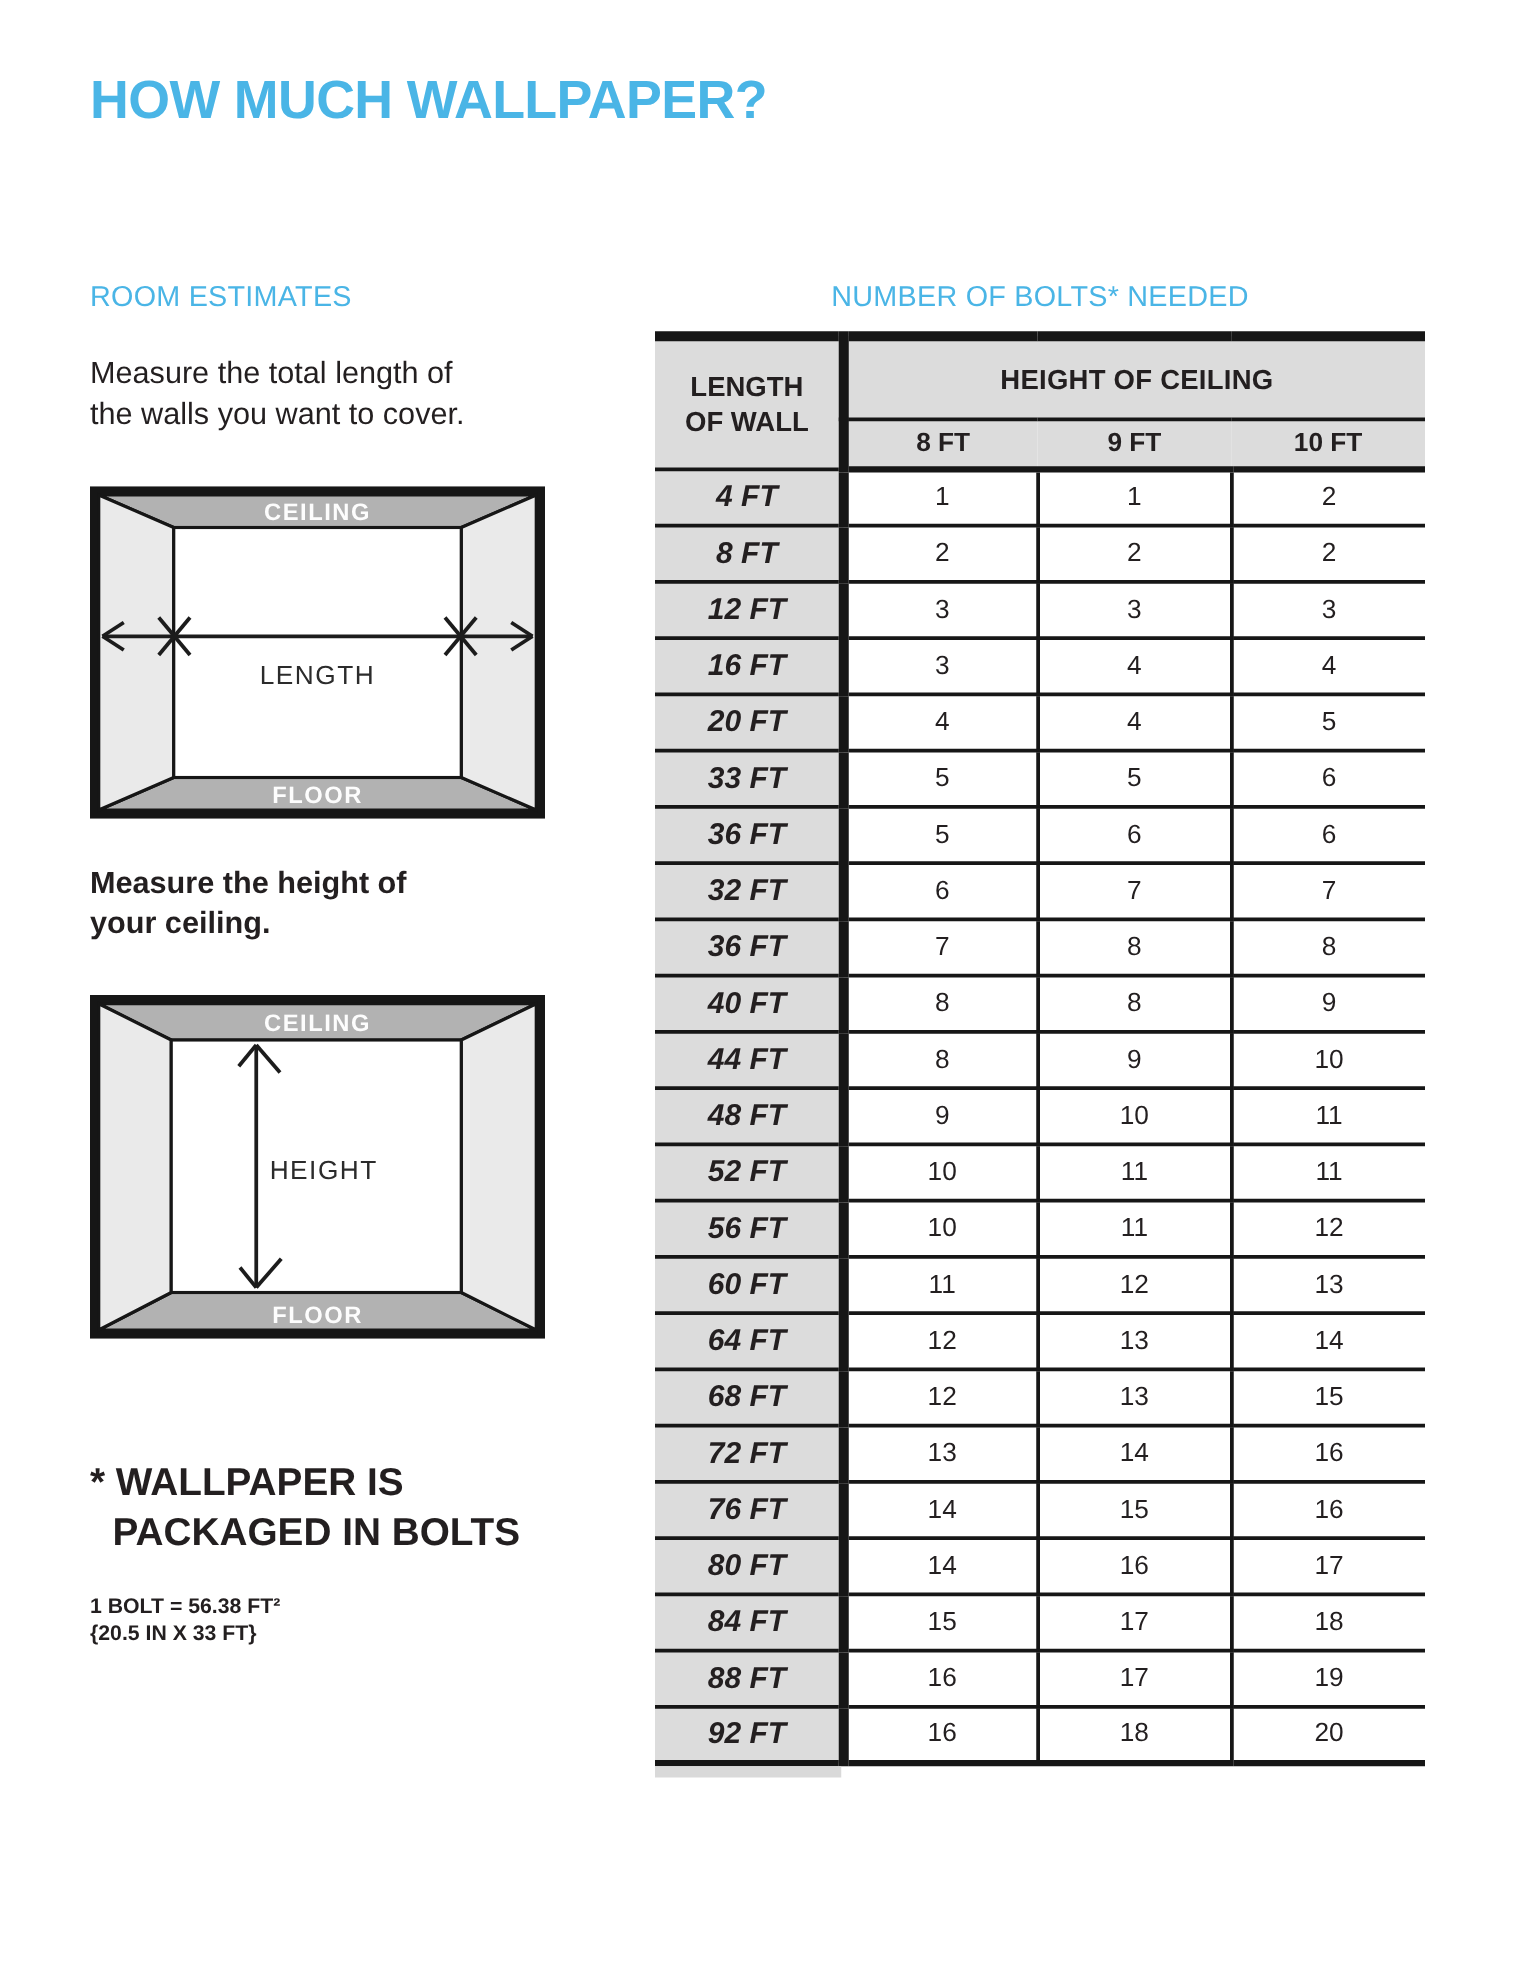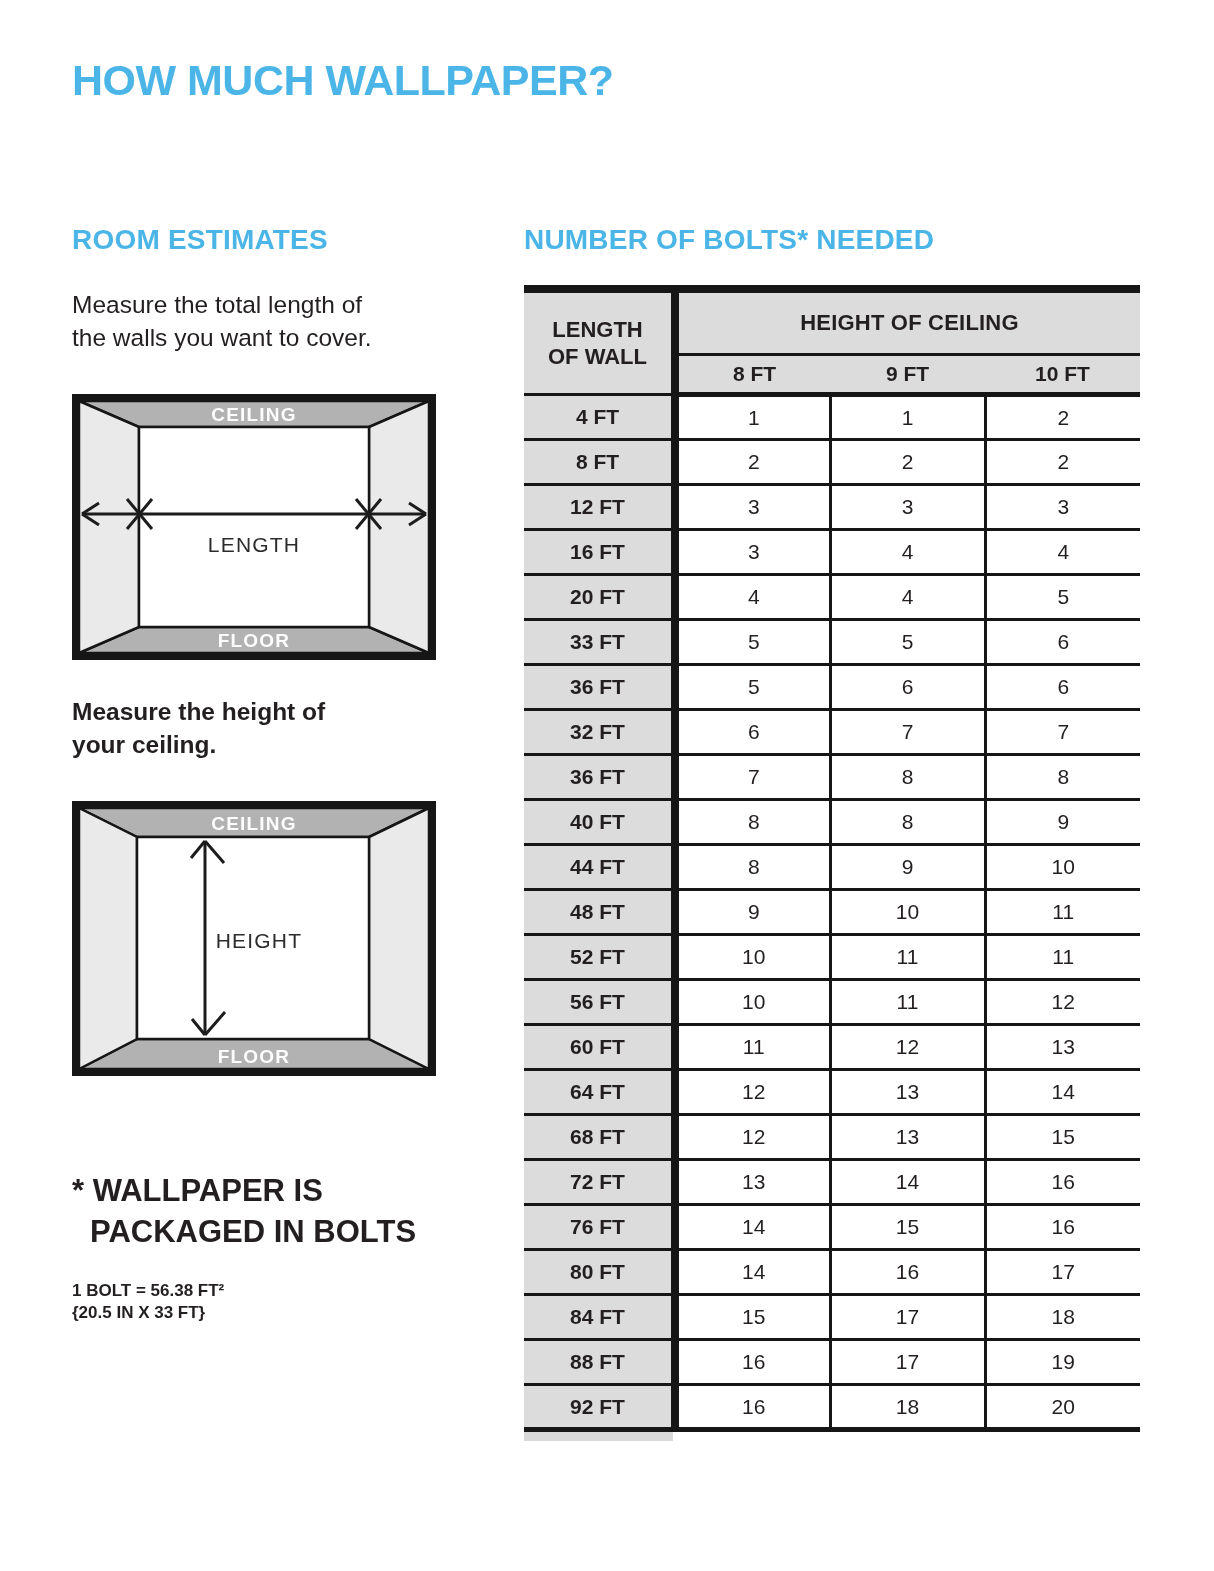--- a/index.html
+++ b/index.html
@@ -20,25 +20,25 @@
   .page { position: relative; width: 1214px; height: 1571px; padding: 58px 74px 0 72px; }
   h1.title {
     margin: 0; font-size: 43px; font-weight: bold; letter-spacing: -0.5px;
     color: var(--accent); line-height: 1.05;
   }
   .columns { display: flex; margin-top: 122px; align-items: flex-start; }
   .left-col { width: 392px; flex: 0 0 392px; margin-right: 60px; }
   .right-col { width: 616px; flex: 0 0 616px; position: relative; }
 
   h2.section-heading {
-    margin: 0; font-size: 28px; font-weight: bold; color: var(--accent);
+    margin: 0; font-size: 23px; font-weight: normal; color: var(--accent);
     letter-spacing: 0.2px; line-height: 1.1;
   }
   .left-col h2.section-heading { margin-bottom: 33px; }
-  .right-col h2.section-heading { margin-bottom: 29px; }
+  .right-col h2.section-heading { text-align: center; margin-bottom: 15px; }
 
   p.step {
     margin: 0; font-size: 24.5px; line-height: 1.33; white-space: pre-line;
   }
   .diagram { display: block; margin-top: 40px; }
   .diagram + p.step { margin-top: 36px; font-weight: bold; }
   p.step + .diagram { margin-top: 40px; }
   .diagram2 { margin-top: 33px; }
 
   .footnote {
@@ -72,21 +72,21 @@
     font-size: 22px; font-weight: bold; letter-spacing: 0.2px;
   }
   th.sub-hdr {
     background: var(--hdr-gray); height: 40px; width: 155px;
     border-left: 0; border-right: 0; border-bottom: 5px solid var(--line);
     font-size: 21px; font-weight: bold;
   }
   tbody th {
     background: var(--hdr-gray); height: 45px;
     border: 3px solid var(--line); border-left: 0; border-right: 8px solid var(--line);
-    font-size: 21px; font-weight: bold;
+    font-size: 24px; font-weight: bold; font-style: italic;
   }
   tbody td {
     background: #fff; height: 45px;
     border: 3px solid var(--line);
     font-size: 21px; font-weight: normal;
   }
   tbody td:last-child { border-right: 0; }
   tbody tr:last-child th, tbody tr:last-child td { border-bottom: 5px solid var(--line); }
   .table-foot-strip { width: 149px; height: 9px; background: #d9d9d9; }
 </style>

